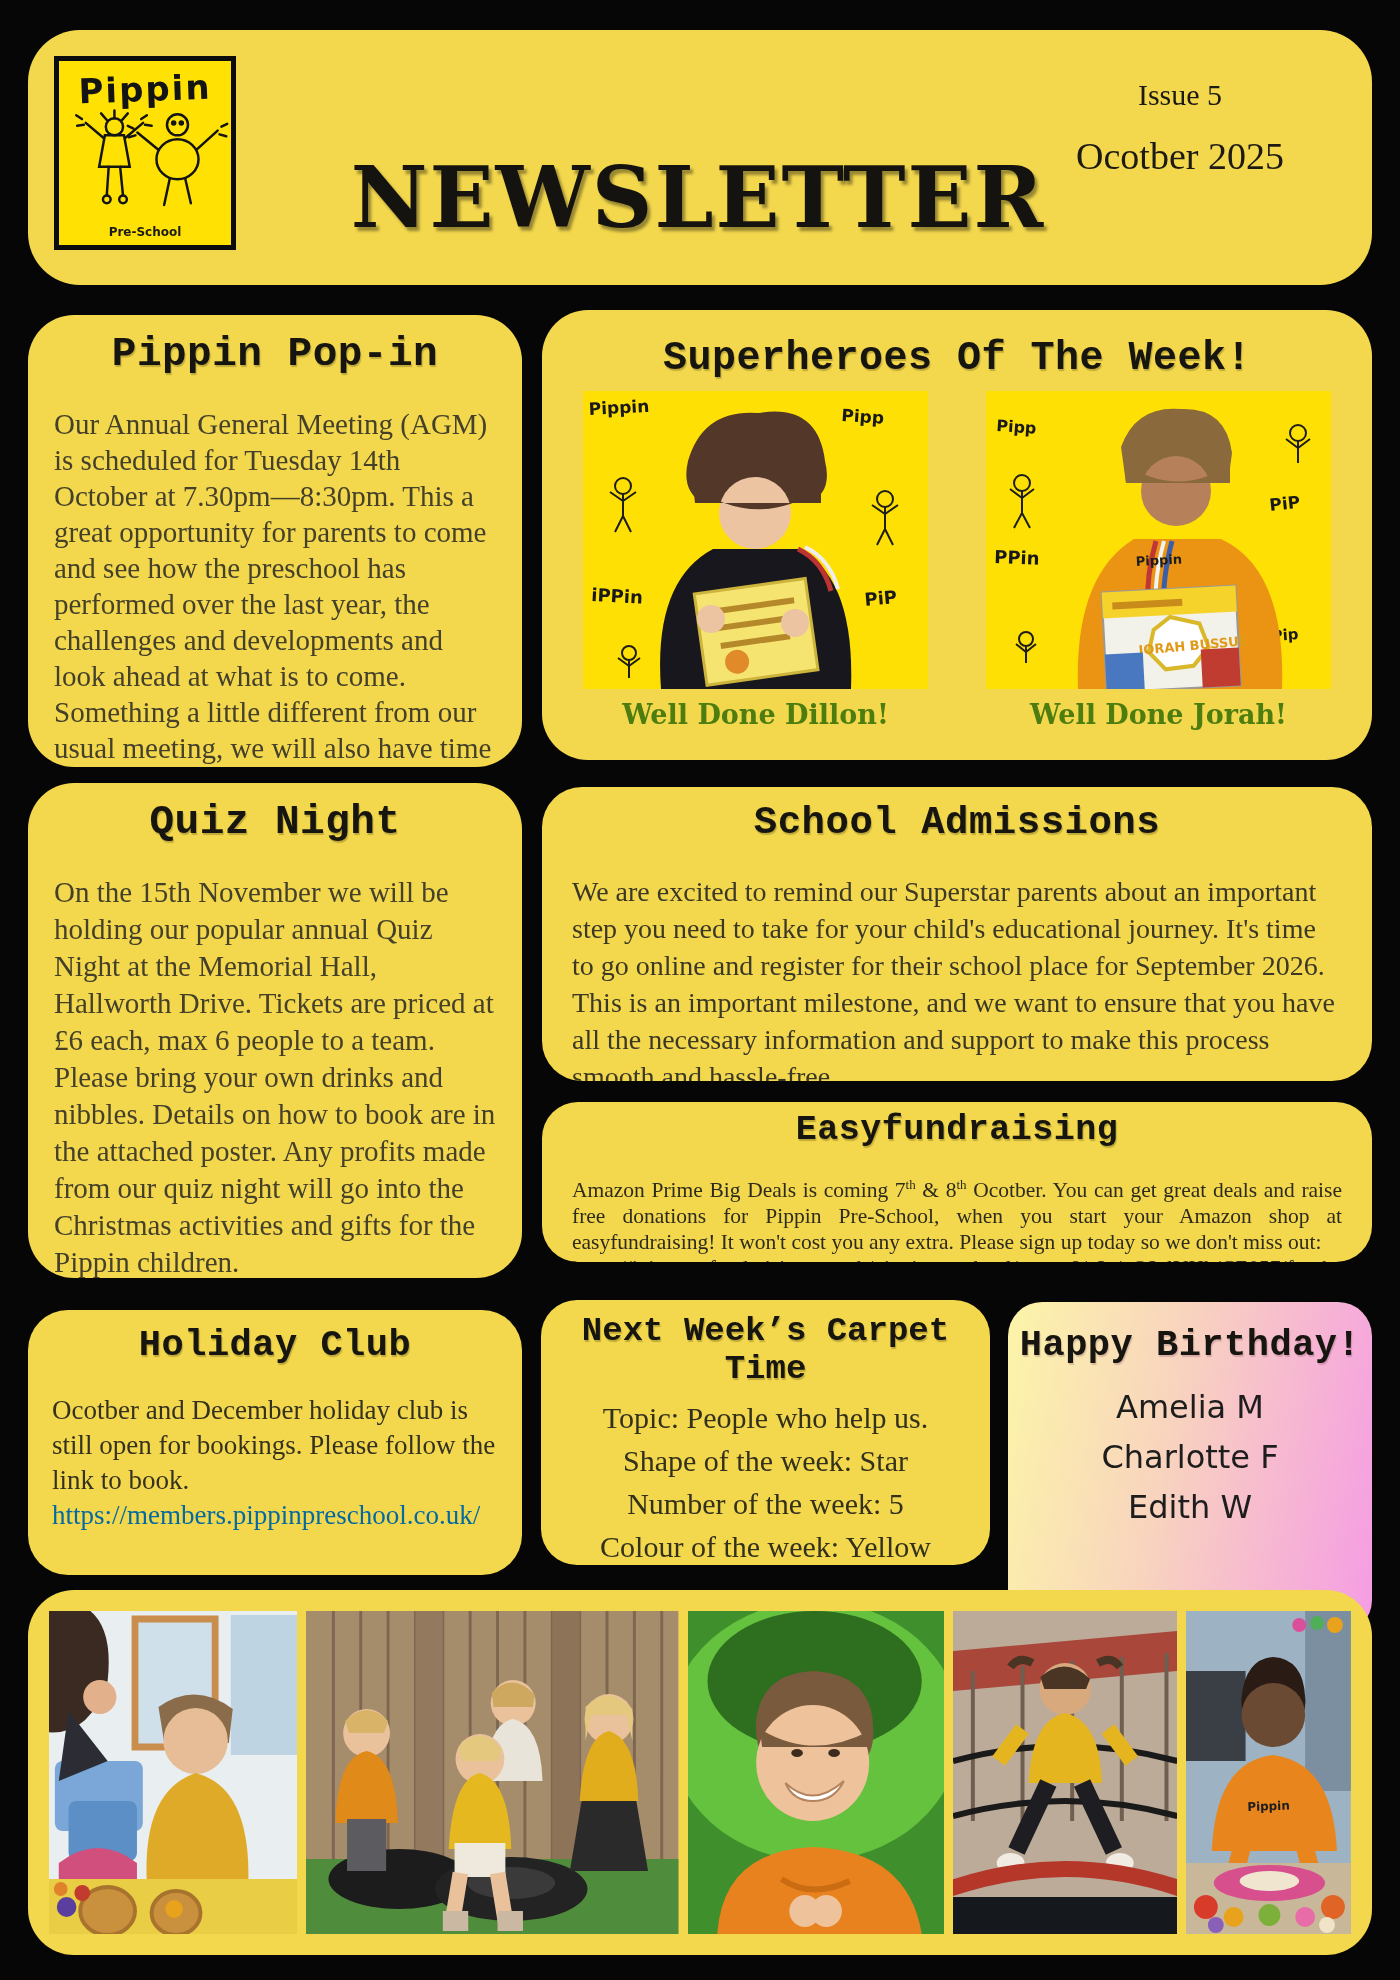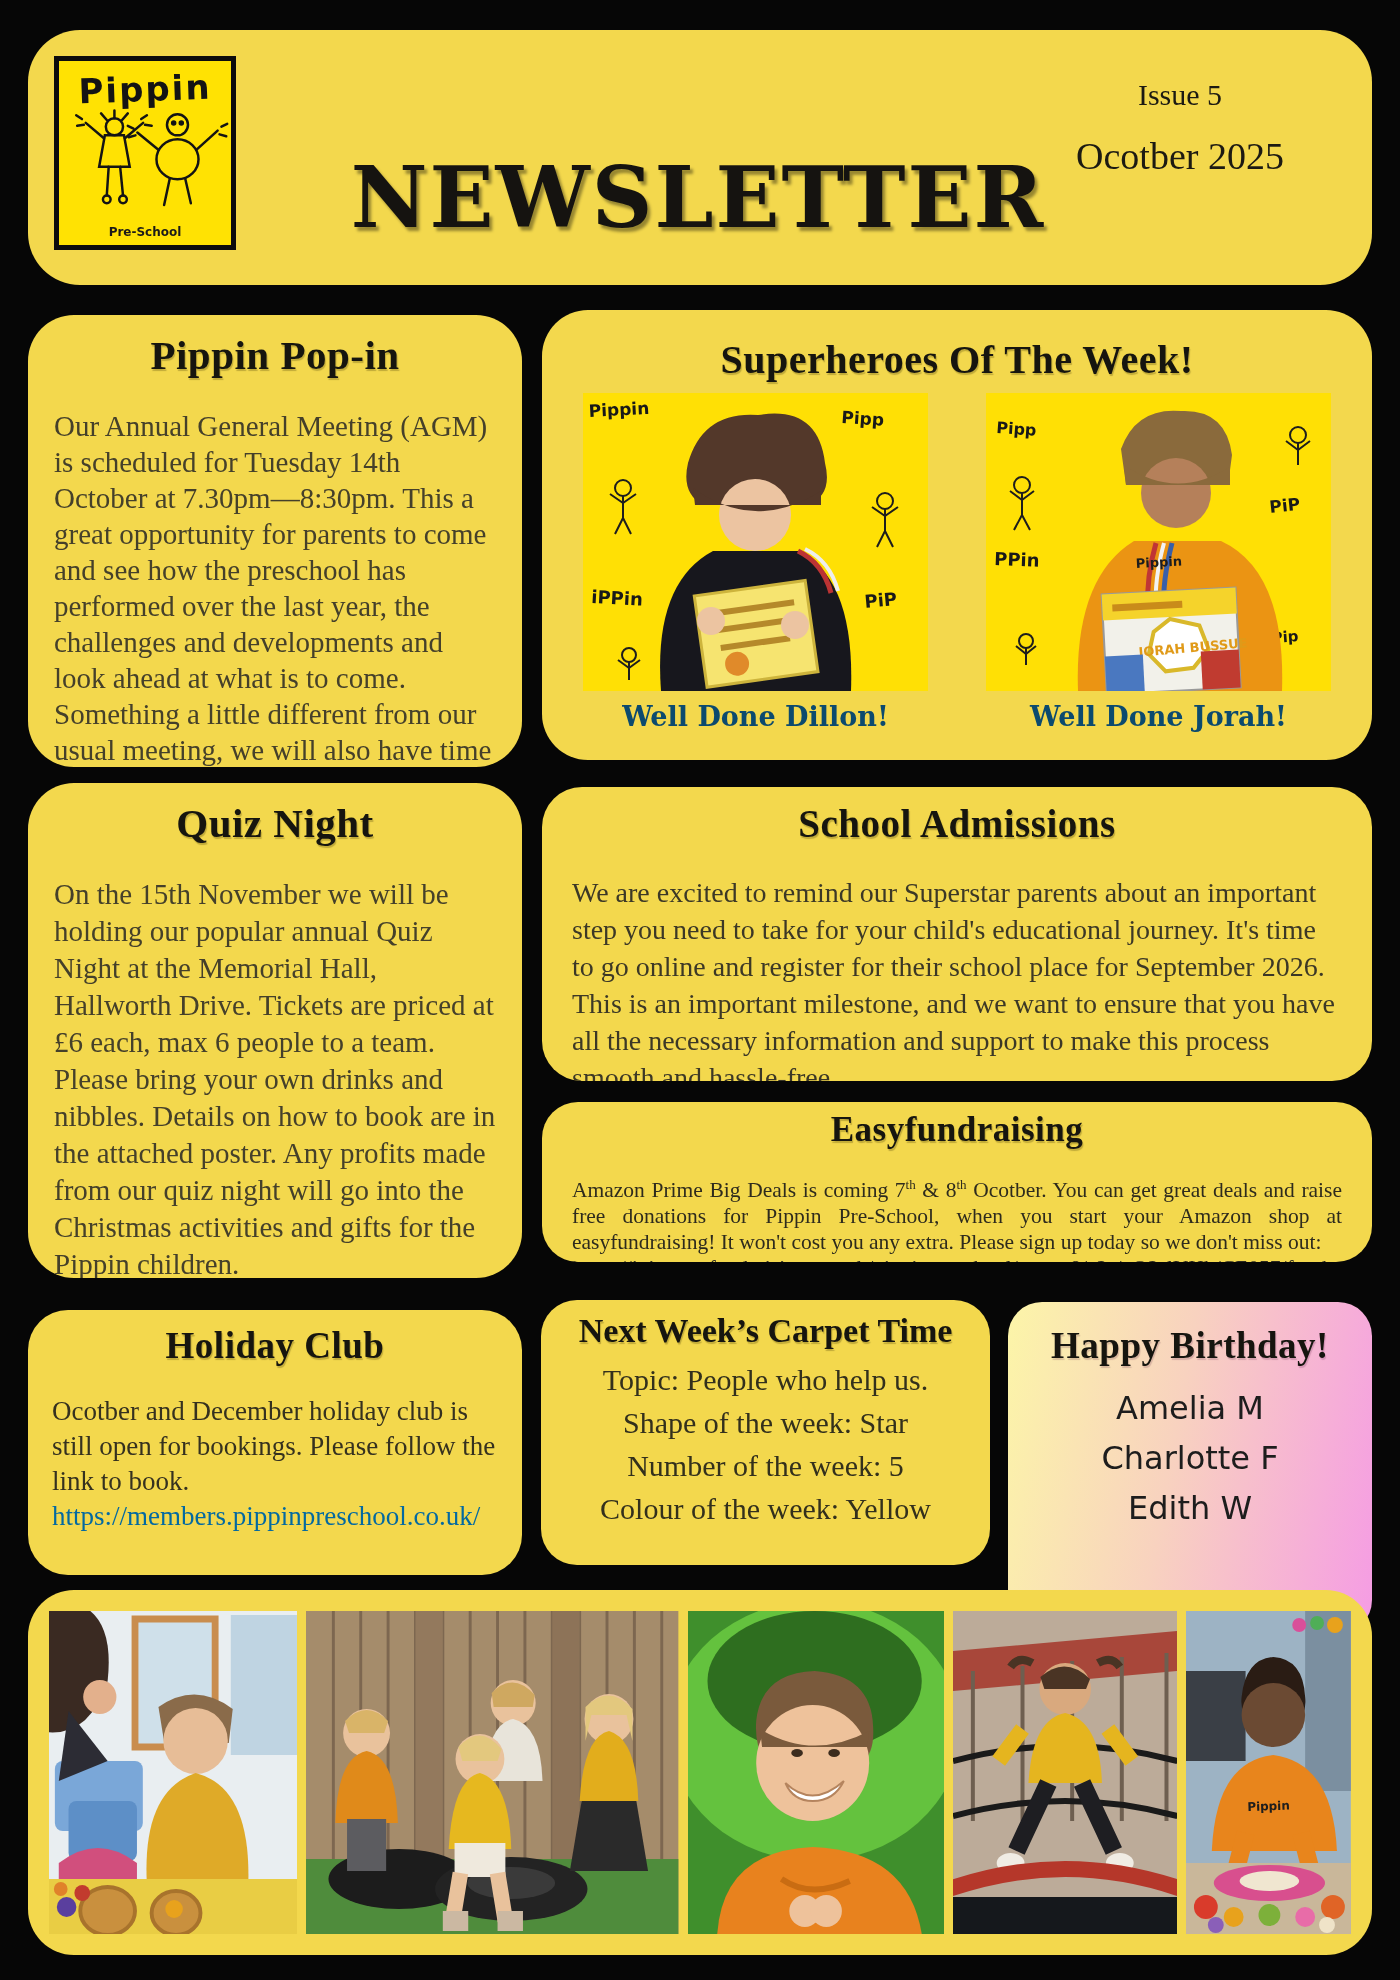--- a/index.html
+++ b/index.html
@@ -1,19 +1,19 @@
 <!DOCTYPE html>
 <html><head>
 <meta charset="utf-8">
 <style>
   html,body{margin:0;padding:0;background:#000;}
   .page{position:relative;width:1400px;height:1980px;background:#060606;overflow:hidden;
         font-family:"Liberation Serif","DejaVu Serif",serif;}
   .card{position:absolute;background:#F3D84D;overflow:hidden;}
-  .title{font-family:Liberation Serif, serif;font-weight:700;color:#16150f;text-align:center;
+  .title{font-family:Liberation Mono, monospace;font-weight:700;color:#16150f;text-align:center;
          text-shadow:1px 2px 1px rgba(60,50,0,.28);letter-spacing:.5px;}
   .body-text{color:#45402a;}
 
   
   .header{left:28px;top:30px;width:1344px;height:255px;border-radius:52px;}
   .logo-box{position:absolute;left:26px;top:26px;width:182px;height:194px;background:#FFE203;
             border:5px solid #0c0c0c;box-sizing:border-box;text-align:center;}
   .logo-name{display:block;margin-top:8px;font-family:"DejaVu Sans",sans-serif;font-weight:700;
              font-size:34px;color:#141414;transform:rotate(-2deg);letter-spacing:2px;}
   .logo-sub{position:absolute;left:0;right:0;bottom:6px;font-family:"DejaVu Sans",sans-serif;
@@ -29,21 +29,21 @@
   
   .pop-in{left:28px;top:315px;width:494px;height:452px;border-radius:46px;padding:14px 26px;box-sizing:border-box;}
   .pop-in .title{font-size:41px;margin:2px 0 6px 0;}
   .pop-in .body-text{font-size:29px;line-height:36px;}
 
   .superheroes{left:542px;top:310px;width:830px;height:450px;border-radius:46px;box-sizing:border-box;padding:22px 20px;}
   .superheroes .title{font-size:40px;margin:4px 0 10px 0;}
   .hero-row{display:flex;justify-content:center;gap:58px;}
   .hero-col{text-align:center;}
   .hero-photo{width:345px;height:298px;background:#FFE005;}
-  .hero-caption{font-family:"DejaVu Serif",serif;font-weight:700;font-size:27px;color:#0c4a6e;margin-top:10px;}
+  .hero-caption{font-family:"DejaVu Serif",serif;font-weight:700;font-size:27px;color:#4d7c0f;margin-top:10px;}
 
   .quiz{left:28px;top:783px;width:494px;height:495px;border-radius:46px;padding:12px 26px;box-sizing:border-box;}
   .quiz .title{font-size:41px;margin:4px 0 8px 0;}
   .quiz .body-text{font-size:29px;line-height:37px;}
 
   .admissions{left:542px;top:787px;width:830px;height:294px;border-radius:40px;padding:10px 30px;box-sizing:border-box;}
   .admissions .title{font-size:39px;margin:4px 0 6px 0;}
   .admissions .body-text{font-size:28px;line-height:37px;color:#3c3826;}
 
   .easyfund{left:542px;top:1102px;width:830px;height:160px;border-radius:36px;padding:6px 30px;box-sizing:border-box;}

